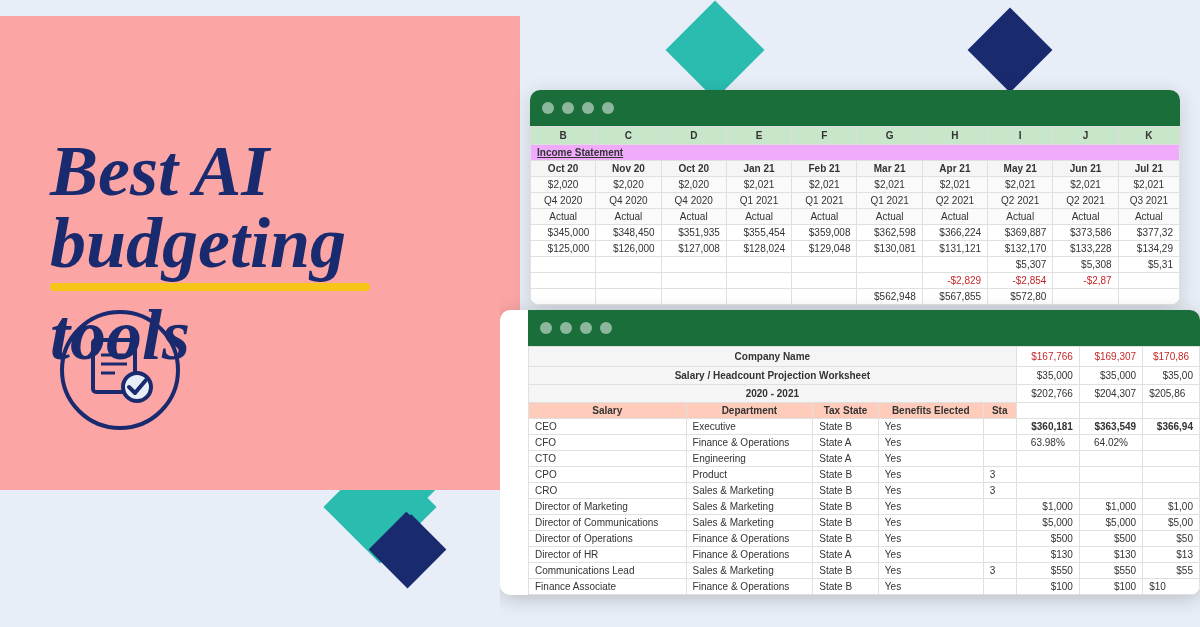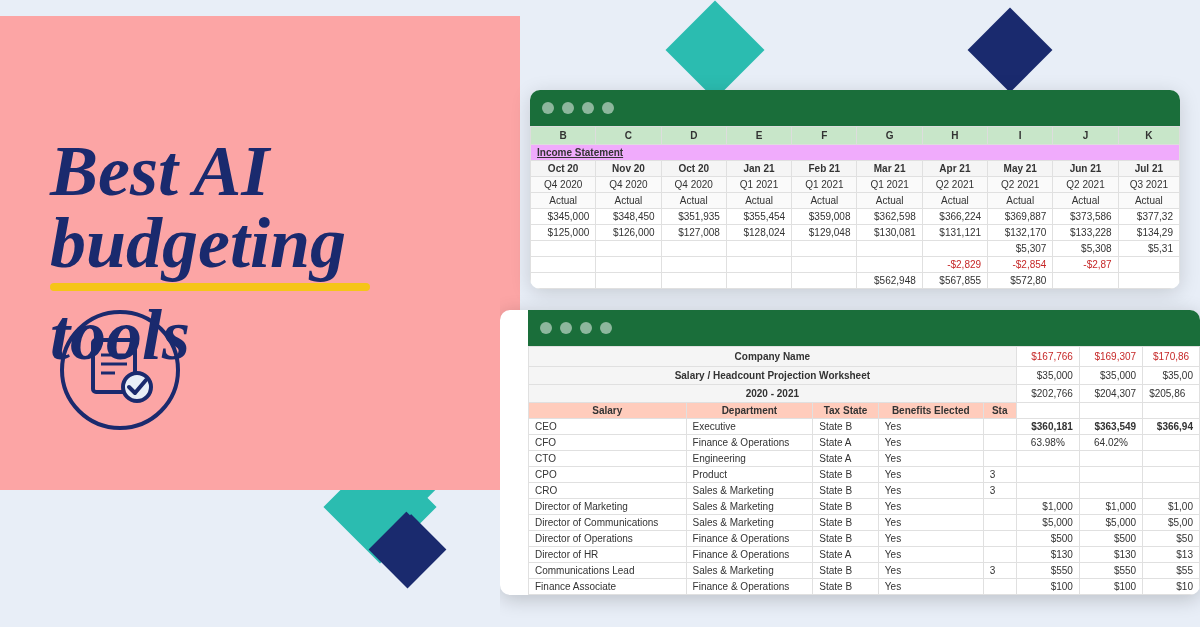--- a/index.html
+++ b/index.html
@@ -328,20 +328,32 @@
           <td class="month-header">Oct 20</td>
           <td class="month-header">Jan 21</td>
           <td class="month-header">Feb 21</td>
           <td class="month-header">Mar 21</td>
           <td class="month-header">Apr 21</td>
           <td class="month-header">May 21</td>
           <td class="month-header">Jun 21</td>
           <td class="month-header">Jul 21</td>
         </tr>
         <tr>
+          <td class="sub-header">$2,020</td>
+          <td class="sub-header">$2,020</td>
+          <td class="sub-header">$2,020</td>
+          <td class="sub-header">$2,021</td>
+          <td class="sub-header">$2,021</td>
+          <td class="sub-header">$2,021</td>
+          <td class="sub-header">$2,021</td>
+          <td class="sub-header">$2,021</td>
+          <td class="sub-header">$2,021</td>
+          <td class="sub-header">$2,021</td>
+        </tr>
+        <tr>
           <td class="sub-header">Q4 2020</td>
           <td class="sub-header">Q4 2020</td>
           <td class="sub-header">Q4 2020</td>
           <td class="sub-header">Q1 2021</td>
           <td class="sub-header">Q1 2021</td>
           <td class="sub-header">Q1 2021</td>
           <td class="sub-header">Q2 2021</td>
           <td class="sub-header">Q2 2021</td>
           <td class="sub-header">Q2 2021</td>
           <td class="sub-header">Q3 2021</td>
@@ -560,18 +572,18 @@
           <td style="text-align:right;margin-left:32px;">$55</td>
         </tr>
         <tr>
           <td class="link-blue">Finance Associate</td>
           <td class="link-blue">Finance &amp; Operations</td>
           <td>State B</td>
           <td>Yes</td>
           <td></td>
           <td style="text-align:right;">$100</td>
           <td style="text-align:right;">$100</td>
-          <td style="text-align:right;">$10</td>
+          <td style="text-align:left;">$10</td>
         </tr>
       </tbody>
     </table>
   </div>
 </div>
 
 </body></html>

